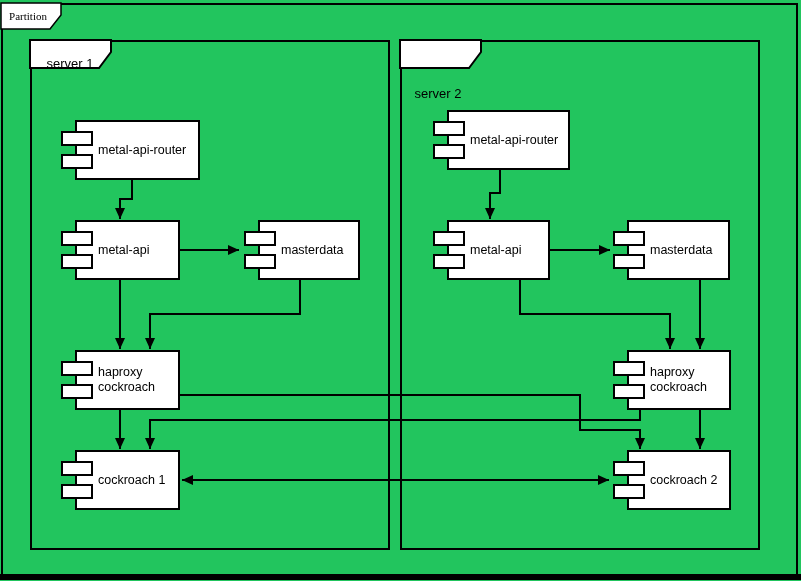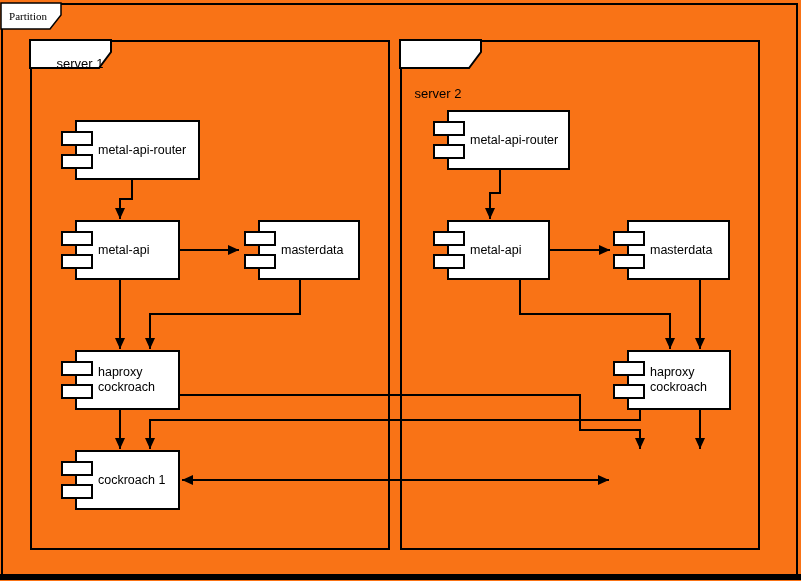--- a/index.html
+++ b/index.html
@@ -1,19 +1,19 @@
 <!DOCTYPE html>
 <html><head>
 <meta charset="utf-8">
 <style>
   html,body { margin:0; padding:0; background:#ffffff; }
   .stage {
     position:relative;
     width:801px; height:581px;
-    background:#f97316;
+    background:#22c55e;
     font-family:"Liberation Sans","DejaVu Sans",sans-serif;
     color:#000000;
     overflow:hidden;
   }
   .frame {
     position:absolute;
     border:2px solid #000000;
     background:transparent;
     box-sizing:border-box;
   }
@@ -93,21 +93,21 @@
     <path d="M520,280 L520,314 L670,314 L670,349" fill="none" stroke="#000000" stroke-width="2" marker-end="url(#arr)"></path>
     <path d="M700,280 L700,349" fill="none" stroke="#000000" stroke-width="2" marker-end="url(#arr)"></path>
     <path d="M700,410 L700,449" fill="none" stroke="#000000" stroke-width="2" marker-end="url(#arr)"></path>
 
     <path d="M180,395 L580,395 L580,430 L640,430 L640,449" fill="none" stroke="#000000" stroke-width="2" marker-end="url(#arr)"></path>
     <path d="M640,410 L640,420 L150,420 L150,449" fill="none" stroke="#000000" stroke-width="2" marker-end="url(#arr)"></path>
     <path d="M182,480 L609,480" fill="none" stroke="#000000" stroke-width="2" marker-start="url(#arr)" marker-end="url(#arr)"></path>
   </svg>
 
   <div class="frame-label-text partition-label-text" style="left:1px; top:3px; width:54px; height:26px;">Partition</div>
-  <div class="frame-label-text" style="left:42px; top:40px; width:76px; height:46px;">server 1</div>
+  <div class="frame-label-text" style="left:32px; top:40px; width:76px; height:46px;">server 1</div>
   <div class="frame-label-text" style="left:400px; top:40px; width:76px; height:28px;margin-top:39px;">server 2</div>
 
   <div class="component" style="left:75px; top:120px; width:125px; height:60px;">
     <div class="ctab t1"></div>
     <div class="ctab t2"></div>
     <div class="clabel">metal-api-router</div>
   </div>
   <div class="component" style="left:75px; top:220px; width:105px; height:60px;">
     <div class="ctab t1"></div>
     <div class="ctab t2"></div>
@@ -142,15 +142,20 @@
   <div class="component" style="left:627px; top:220px; width:103px; height:60px;">
     <div class="ctab t1"></div>
     <div class="ctab t2"></div>
     <div class="clabel">masterdata</div>
   </div>
   <div class="component" style="left:627px; top:350px; width:104px; height:60px;">
     <div class="ctab t1"></div>
     <div class="ctab t2"></div>
     <div class="clabel">haproxy cockroach</div>
   </div>
+  <div class="component" style="left:627px; top:450px; width:104px; height:60px;">
+    <div class="ctab t1"></div>
+    <div class="ctab t2"></div>
+    <div class="clabel">cockroach 2</div>
+  </div>
 
   <div class="bottom-bar"></div>
 </div>
 
 </body></html>

